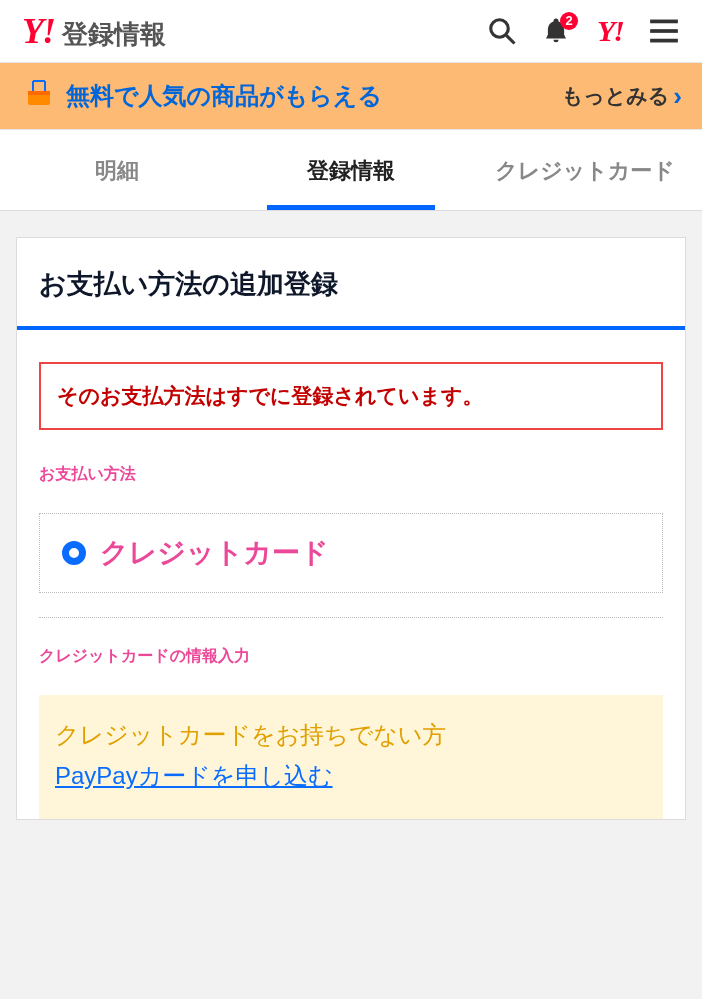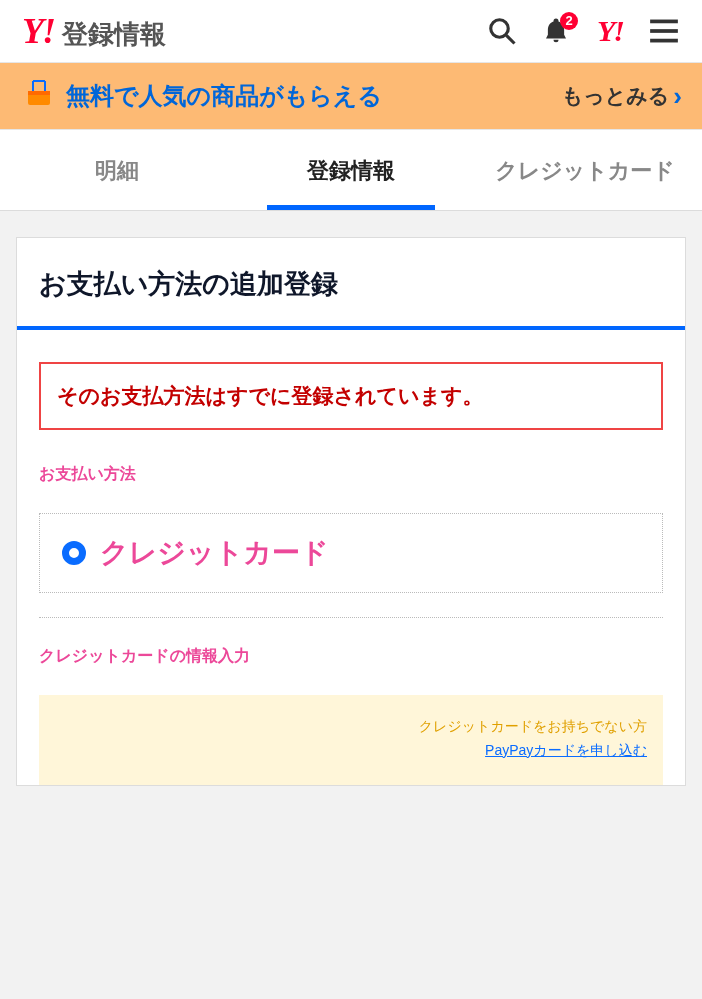--- a/index.html
+++ b/index.html
@@ -176,23 +176,23 @@
     color: #ec4899;
     font-size: 28px;
     font-weight: 700;
   }
   .dotted-divider {
     border-top: 1px dotted #bbb;
     margin-bottom: 28px;
   }
   .cc-box {
     background: #fff6d9;
-    text-align: right;
+    text-align: left;
     padding: 20px 16px 22px;
-    font-size: 14px;
+    font-size: 24px;
     line-height: 1.7;
     margin-top: 22px;
   }
   .cc-line1 { color: #e0a000; }
   .cc-line2 { color: #0a6cff; text-decoration: underline; }
 </style>
 </head>
 <body>
 
 <div class="header">

